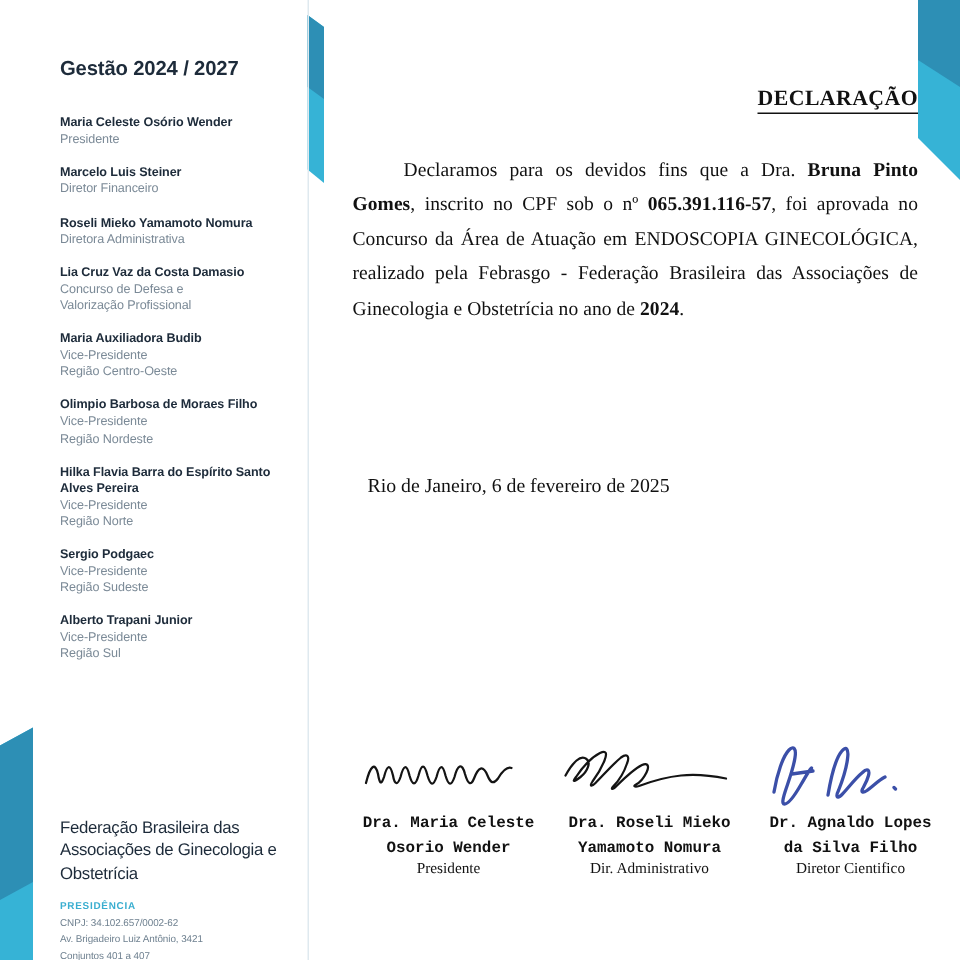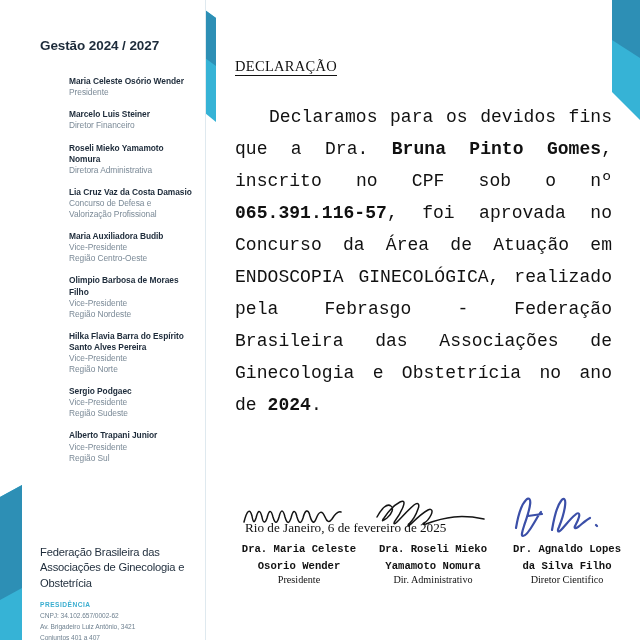--- a/index.html
+++ b/index.html
@@ -62,21 +62,20 @@
     margin: 0 0 22px 0;
     line-height: 1.2;
   }
   .board-list {
     margin: 0;
     padding: 0;
     list-style: none;
   }
   .board-item {
     margin-bottom: 11px;
-    margin-left: 29px;
   }
   .board-name {
     font-size: 8.4px;
     font-weight: bold;
     color: #1d2b3a;
     line-height: 1.32;
     letter-spacing: -0.05px;
   }
   .board-role {
     font-size: 8.4px;
@@ -122,39 +121,38 @@
     left: 226px;
     top: 0;
     width: 414px;
     height: 640px;
     box-sizing: border-box;
     padding: 0 28px 0 9px;
     font-family: "Liberation Serif", serif;
     color: #111111;
   }
   .doc-title {
-    text-align: left;
+    text-align: right;
     font-size: 14.5px;
-    font-weight: normal;
+    font-weight: bold;
     letter-spacing: 0.3px;
     margin-top: 58px;
     margin-bottom: 0;
   }
   .doc-title span {
     border-bottom: 1.4px solid #111;
     padding-bottom: 1px;
   }
   .doc-body {
     margin-top: 26px;
-    font-size: 18px;
+    font-size: 13px;
     line-height: 1.78;
     text-align: justify;
     text-indent: 34px;
     letter-spacing: 0.05px;
-    font-family: Liberation Mono, monospace;
   }
   .doc-body b { font-weight: bold; }
 
   .doc-place {
     margin-top: 96px;
     font-size: 13.2px;
     line-height: 1.6;
     text-align: left;
     padding-left: 10px;
   }

